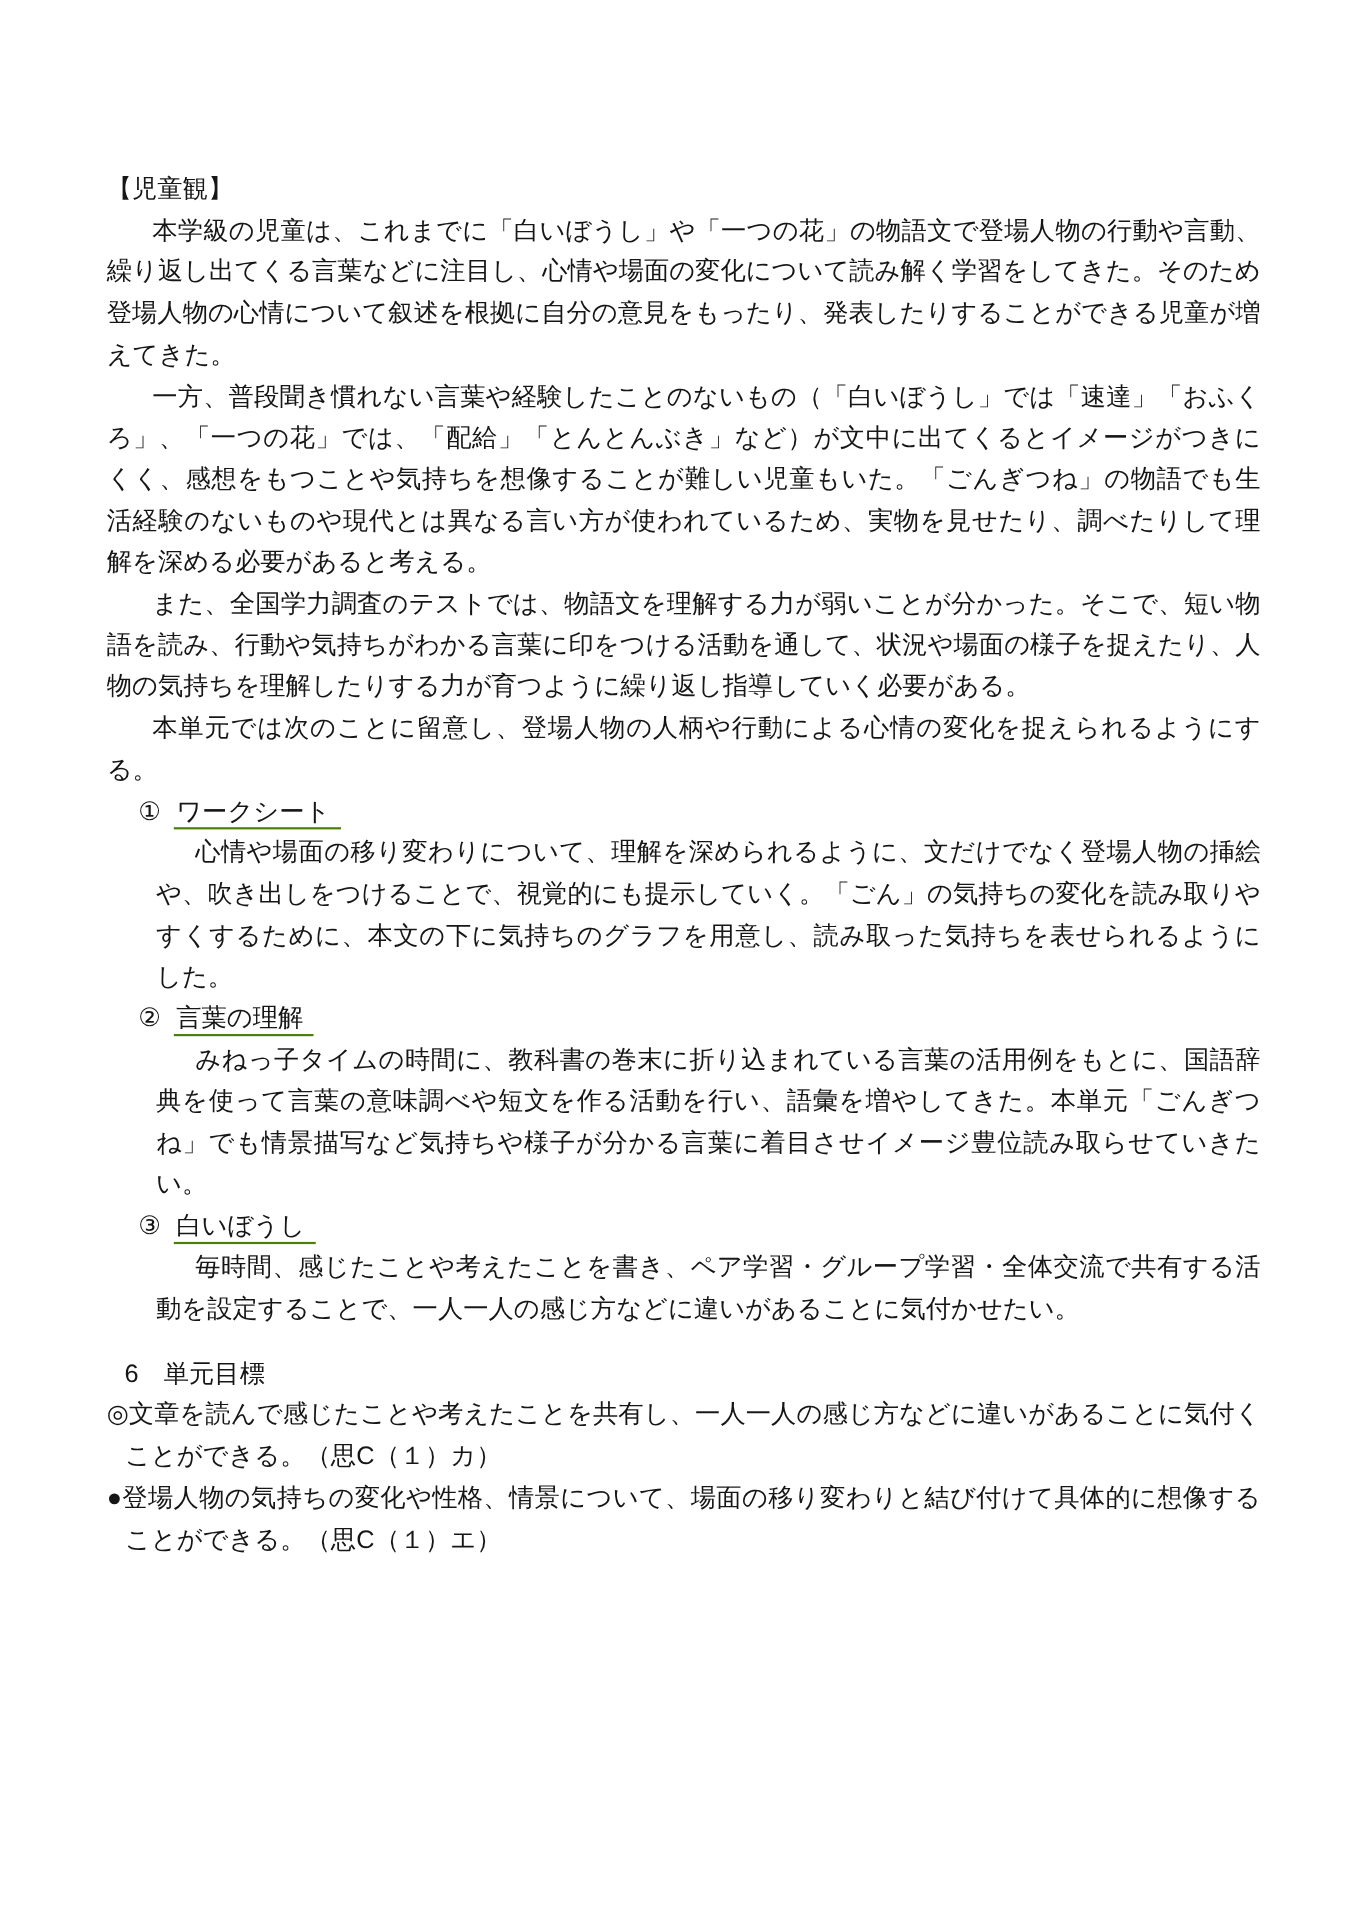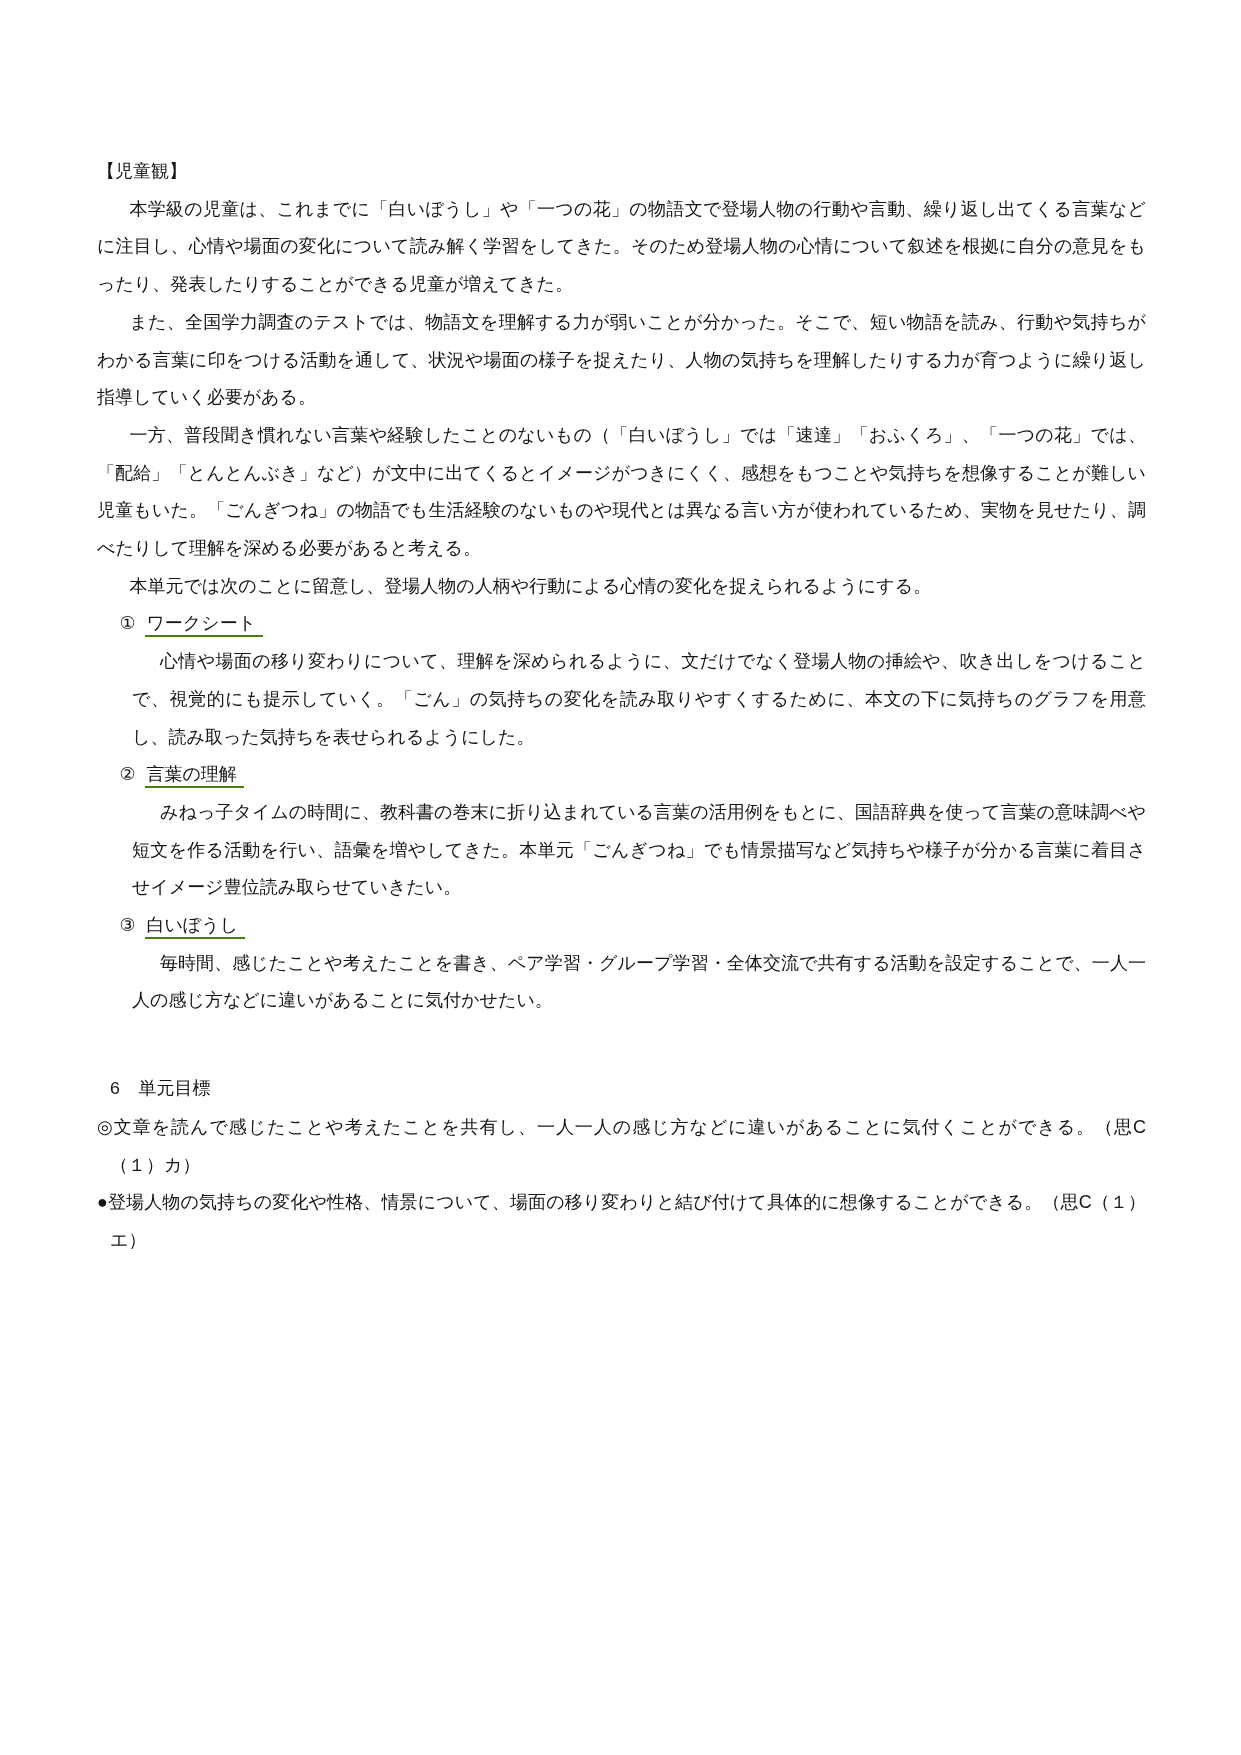--- a/index.html
+++ b/index.html
@@ -12,60 +12,59 @@
   }
   .page {
     width: 100%;
     height: 100%;
     padding: 153px 95px 0 97px;
     font-family: "Liberation Sans", "DejaVu Sans", sans-serif;
     font-size: 21px;
     line-height: 37.7px;
     color: #161616;
   }
-  p, div, h2 { margin: 0; padding: 0; font-size: 18px; font-weight: normal; }
+  p, div, h2 { margin: 0; padding: 0; font-size: 23px; font-weight: normal; }
   .heading { text-align: left; }
   .para {
     text-indent: 1.8em;
     text-align: justify;
   }
   .item-head { margin-left: 1.25em; }
   .item-num { margin-right: 0.5em; }
   .item-title {
     border-bottom: 2px solid #4d7c0f;
     padding: 0 0.4em 2px 0.1em;
   }
   .item-body {
     margin-left: 1.95em;
     text-indent: 1.55em;
     text-align: justify;
   }
   .goals-heading {
-    margin-top: 51px;
+    margin-top: 21px;
     margin-left: 0.7em;
-    font-family: Liberation Mono, monospace;
   }
   .goal {
     padding-left: 0.72em;
     text-indent: -0.72em;
     text-align: justify;
   }
   .goal-tail {
     text-indent: -0.6em;
   }
 </style>
 </head>
 <body>
 
 <div class="page">
 
   <h2 class="heading">【児童観】</h2>
   <p class="para">本学級の児童は、これまでに「白いぼうし」や「一つの花」の物語文で登場人物の行動や言動、繰り返し出てくる言葉などに注目し、心情や場面の変化について読み解く学習をしてきた。そのため登場人物の心情について叙述を根拠に自分の意見をもったり、発表したりすることができる児童が増えてきた。</p>
+  <p class="para">一方、普段聞き慣れない言葉や経験したことのないもの（「白いぼうし」では「速達」「おふくろ」、「一つの花」では、「配給」「とんとんぶき」など）が文中に出てくるとイメージがつきにくく、感想をもつことや気持ちを想像することが難しい児童もいた。「ごんぎつね」の物語でも生活経験のないものや現代とは異なる言い方が使われているため、実物を見せたり、調べたりして理解を深める必要があると考える。</p>
   <p class="para">また、全国学力調査のテストでは、物語文を理解する力が弱いことが分かった。そこで、短い物語を読み、行動や気持ちがわかる言葉に印をつける活動を通して、状況や場面の様子を捉えたり、人物の気持ちを理解したりする力が育つように繰り返し指導していく必要がある。</p>
-  <p class="para">一方、普段聞き慣れない言葉や経験したことのないもの（「白いぼうし」では「速達」「おふくろ」、「一つの花」では、「配給」「とんとんぶき」など）が文中に出てくるとイメージがつきにくく、感想をもつことや気持ちを想像することが難しい児童もいた。「ごんぎつね」の物語でも生活経験のないものや現代とは異なる言い方が使われているため、実物を見せたり、調べたりして理解を深める必要があると考える。</p>
 
   <p class="para">本単元では次のことに留意し、登場人物の人柄や行動による心情の変化を捉えられるようにする。</p>
 
   <div class="item-head">
     <span class="item-num">①</span><span class="item-title">ワークシート</span>
   </div>
   <p class="item-body">心情や場面の移り変わりについて、理解を深められるように、文だけでなく登場人物の挿絵や、吹き出しをつけることで、視覚的にも提示していく。「ごん」の気持ちの変化を読み取りやすくするために、本文の下に気持ちのグラフを用意し、読み取った気持ちを表せられるようにした。</p>
 
   <div class="item-head">
     <span class="item-num">②</span><span class="item-title">言葉の理解</span>

